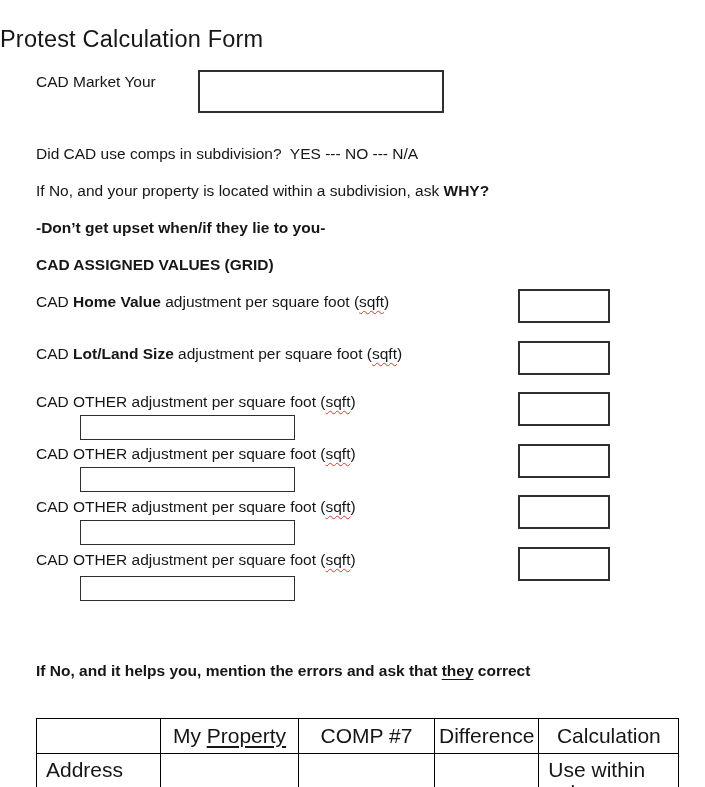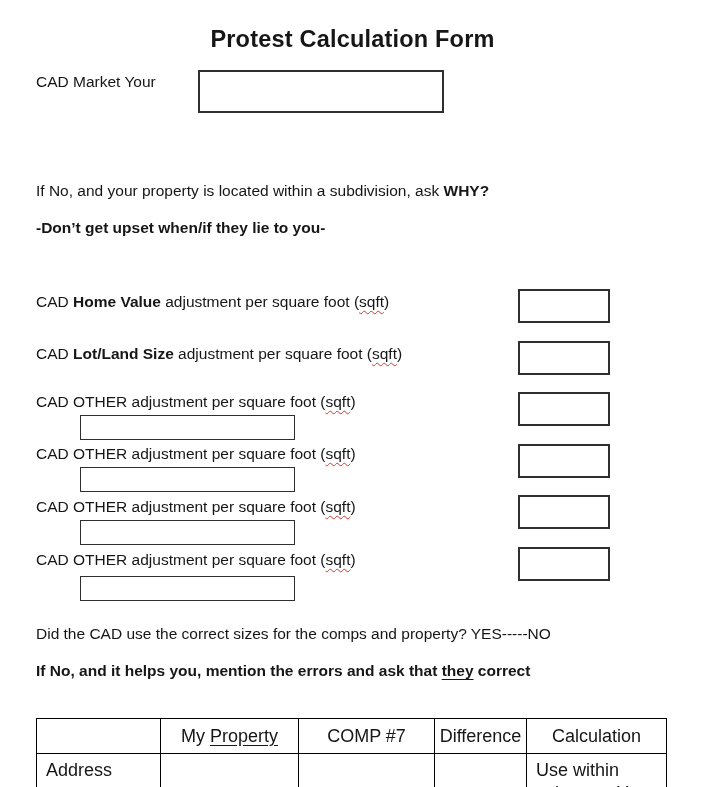--- a/index.html
+++ b/index.html
@@ -9,23 +9,22 @@
     background:#ffffff;
     overflow:hidden;
     font-family:"Liberation Sans","DejaVu Sans",sans-serif;
     color:#161616;
     font-size:15.5px;
     line-height:20px;
   }
   .abs{position:absolute;}
   .doc-title{
     top:25px;left:0;width:705px;
-    text-align:center;
     font-size:23.5px;line-height:28px;
-    font-weight:bold;
+    font-weight:normal;
     letter-spacing:.2px;
   }
   .line{left:36px;white-space:pre;}
   .bold{font-weight:bold;}
   b{font-weight:bold;text-align:center;}
   .fieldbox{
     position:absolute;
     background:#ffffff;
     border:2px solid #2f2f2f;
     box-sizing:border-box;
@@ -46,21 +45,21 @@
     text-decoration-thickness:1px;
     text-underline-offset:3px;
     text-decoration:underline;
   }
   table.cmp{
     border-collapse:collapse;
     table-layout:fixed;
   }
   table.cmp td{
     border:1.5px solid #000;
-    font-size:18px;
+    font-size:21px;
     box-sizing:border-box;
     background:#fff;
     overflow:hidden;
   }
   table.cmp tr.hdr td{
     height:35px;
     text-align:center;
     vertical-align:middle;
     padding:0 4px;
   }
@@ -73,25 +72,27 @@
 </head>
 <body>
 
 <div class="page">
 
   <div class="abs doc-title">Protest Calculation Form</div>
 
   <div class="abs line" style="top:72px;">CAD Market Your</div>
   <div class="fieldbox" style="left:198px;top:70px;width:246px;height:43px;"></div>
 
+  <div class="abs line" style="top:144px;">Did CAD use comps in subdivision?&nbsp; YES --- NO --- N/A</div>
 
   <div class="abs line" style="top:181px;"><span>If No, and your property is located within a subdivision, ask </span><b>WHY?</b></div>
 
   <div class="abs line bold" style="top:218px;">-Don’t get upset when/if they lie to you-</div>
 
+  <div class="abs line bold" style="top:255px;">CAD ASSIGNED VALUES (GRID)</div>
 
   <div class="abs line" style="top:292px;"><span>CAD </span><b>Home Value</b><span> adjustment per square foot (</span><span class="spell-red">sqft</span><span>)</span></div>
   <div class="fieldbox" style="left:518px;top:289px;width:92px;height:34px;"></div>
 
   <div class="abs line" style="top:344px;"><span>CAD </span><b>Lot/Land Size</b><span> adjustment per square foot (</span><span class="spell-red">sqft</span><span>)</span></div>
   <div class="fieldbox" style="left:518px;top:341px;width:92px;height:34px;"></div>
 
   <div class="abs line" style="top:392px;"><span>CAD OTHER</span><b></b><span> adjustment per square foot (</span><span class="spell-red">sqft</span><span>)</span></div>
   <div class="fieldbox thin" style="left:80px;top:415px;width:215px;height:25px;"></div>
   <div class="fieldbox" style="left:518px;top:392px;width:92px;height:34px;"></div>
@@ -101,21 +102,20 @@
   <div class="fieldbox" style="left:518px;top:444px;width:92px;height:34px;"></div>
 
   <div class="abs line" style="top:497px;"><span>CAD OTHER</span><b></b><span> adjustment per square foot (</span><span class="spell-red">sqft</span><span>)</span></div>
   <div class="fieldbox thin" style="left:80px;top:520px;width:215px;height:25px;"></div>
   <div class="fieldbox" style="left:518px;top:495px;width:92px;height:34px;"></div>
 
   <div class="abs line" style="top:550px;"><span>CAD OTHER</span><b></b><span> adjustment per square foot (</span><span class="spell-red">sqft</span><span>)</span></div>
   <div class="fieldbox thin" style="left:80px;top:576px;width:215px;height:25px;"></div>
   <div class="fieldbox" style="left:518px;top:547px;width:92px;height:34px;"></div>
 
-  <div class="abs line" style="top:624px;">Did the CAD use the correct sizes for the comps and property? YES-----NO</div>
 
   <div class="abs line bold" style="top:661px;"><span>If No, and it helps you, mention the errors and ask that </span><span class="grammar-blue">they</span><span> correct</span></div>
 
   <div class="abs" style="left:36px;top:718px;">
     <table class="cmp">
       <tbody>
           <tr class="hdr">
         <td style="width:124px;"></td>
         <td style="width:138px;"><span>My </span><span class="grammar-blue">Property</span></td>
         <td style="width:136px;">COMP #7</td>

